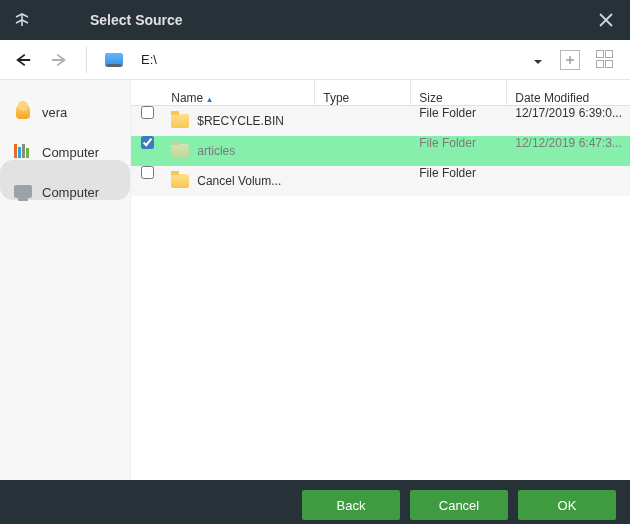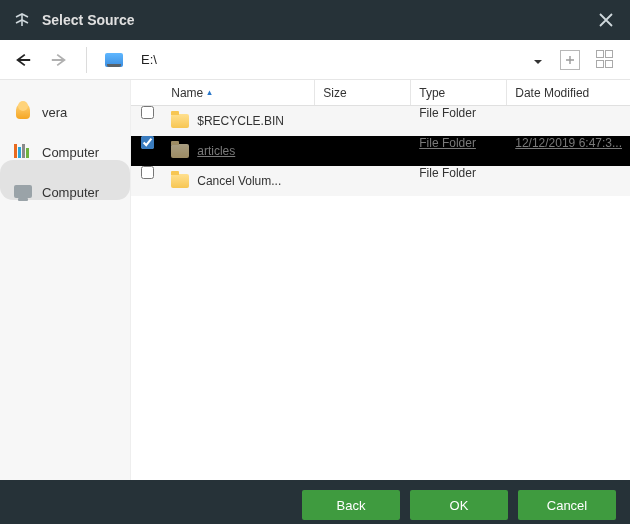--- a/index.html
+++ b/index.html
@@ -1,18 +1,18 @@
 <!DOCTYPE html>
 <html><head>
 <meta charset="utf-8">
 <style>
 * { box-sizing: border-box; margin: 0; padding: 0; font-family: -apple-system, "Segoe UI", Arial, sans-serif; }
 body { width: 630px; height: 524px; background: #263238; overflow: hidden; }
 
-.titlebar { height: 40px; background: #263238; display: flex; align-items: center; padding: 0 12px; color: #e0e0e0; }
+.titlebar { height: 40px; background: #263238; display: flex; align-items: center; padding: 0 12px; color: #e0e0e0; gap: 48px; }
 .titlebar .icon-slot { width: 20px; height: 20px; margin-right: 10px; display: flex; align-items: center; justify-content: center; }
 .titlebar .title { font-size: 14px; font-weight: 600; flex: 1; }
 .titlebar .close { width: 24px; height: 24px; display: flex; align-items: center; justify-content: center; cursor: pointer; }
 .titlebar .close svg { stroke: #cfd8dc; }
 
 .toolbar { height: 40px; background: #fff; display: flex; align-items: center; padding: 0 14px; gap: 18px; border-bottom: 1px solid #e6e6e6; }
 .nav-arrow { width: 18px; height: 18px; display: flex; align-items: center; justify-content: center; cursor: pointer; }
 .nav-arrow.fwd svg { stroke: #b0b0b0; }
 .vrule { width: 1px; height: 26px; background: #dcdcdc; }
 .path-icon { width: 18px; height: 14px; background: linear-gradient(#5fb7ff,#3a8de0); border-radius: 2px; position: relative; }
@@ -35,32 +35,32 @@
 .ic-lib span { width: 3px; background: #2aa5d8; }
 .ic-lib span:nth-child(1){height:14px;background:#e86b1f;}
 .ic-lib span:nth-child(2){height:11px;background:#2aa5d8;}
 .ic-lib span:nth-child(3){height:14px;background:#8a8a8a;}
 .ic-lib span:nth-child(4){height:10px;background:#6fb33f;}
 .ic-comp { width: 18px; height: 13px; background: #9aa3a8; border-radius: 2px; position: relative; }
 .ic-comp:after { content:""; position:absolute; bottom:-3px; left:4px; right:4px; height:3px; background:#9aa3a8; border-radius:1px; }
 
 .files { flex: 1; display: flex; flex-direction: column; }
 .cols { display: flex; height: 26px; border-bottom: 1px solid #e0e0e0; font-size: 12px; color: #333; align-items: center; }
-.col { border-right: 1px solid #e6e6e6; padding: 0 8px; height: 100%; display: flex; align-items: center; gap: 4px; }
+.col { border-right: 1px solid #e6e6e6; padding: 0 8px; height: 100%; display: flex; align-items: flex-end; gap: 4px; }
 .col.cb { width: 32px; border-right: none; }
 .col.nm { width: 152px; }
 .col.sz { width: 96px; }
 .col.tp { width: 96px; }
 .col.dt { flex: 1; border-right: none; }
 .sort-ind { color: #2a77c9; font-size: 9px; position: relative; top: -1px; }
 
 .rows { flex: 1; overflow-y: auto; }
 .row { display: flex; height: 30px; font-size: 12px; color: #333; }
 .row:nth-child(odd) { background: #f6f6f6; }
-.row.selected { background: #000000; color: #7a7a7a; text-decoration: underline; }
+.row.selected { background: #86efac; color: #7a7a7a; }
 .row.selected .folder-ic { filter: grayscale(50%) opacity(0.7); }
 .cell { padding: 0 8px; }
 .cell.cb { width: 32px; display:flex; justify-content:center; }
 .cell.nm { width: 152px; display: flex; align-items: center; gap: 8px; white-space: nowrap; overflow: hidden; text-overflow: ellipsis; }
 .cell.sz { width: 96px; }
 .cell.tp { width: 96px; }
 .cell.dt { flex: 1; white-space: nowrap; overflow: hidden; text-overflow: ellipsis; }
 .folder-ic { width: 18px; height: 14px; background: linear-gradient(#ffe08f,#f7c653); border-radius: 2px; position: relative; flex-shrink: 0; }
 .folder-ic:before { content:""; position:absolute; top:-3px; left:0; width:8px; height:4px; background:#f7c653; border-radius:1px 1px 0 0; }
 input[type=checkbox]{ width:13px; height:13px; accent-color:#3a7cbf; }
@@ -149,35 +149,36 @@
         <span>Computer</span>
       </div>
     </div>
   <div class="files">
     <div class="cols">
       <div class="col cb"></div>
       <div class="col nm">
           <span>Name</span>
           <span class="sort-ind">▴</span>
         </div>
+      <div class="col tp">Type</div>
       <div class="col sz">Size</div>
-      <div class="col tp">Type</div>
       <div class="col dt">Date Modified</div>
     </div>
     <div class="rows" id="rows">
         <div class="row">
           <div class="cell cb">
             <input type="checkbox" style="">
           </div>
           <div class="cell nm">
             <span class="folder-ic"></span>
             <span>$RECYCLE.BIN</span>
           </div>
           <div class="cell sz"></div>
           <div class="cell tp">File Folder</div>
+          <div class="cell dt">12/17/2019 6:39:0...</div>
         </div>
         <div class="row selected">
           <div class="cell cb">
             <input type="checkbox" checked="" style="">
           </div>
           <div class="cell nm">
             <span class="folder-ic"></span>
             <span>articles</span>
           </div>
           <div class="cell sz"></div>
@@ -194,15 +195,15 @@
           </div>
           <div class="cell sz"></div>
           <div class="cell tp">File Folder</div>
         </div>
       </div>
   </div>
 </div>
 
 <div class="footer">
   <button class="btn">Back</button>
+  <button class="btn">Cancel</button>
   <button class="btn">OK</button>
-  <button class="btn">Cancel</button>
 </div>
 
 </body></html>

